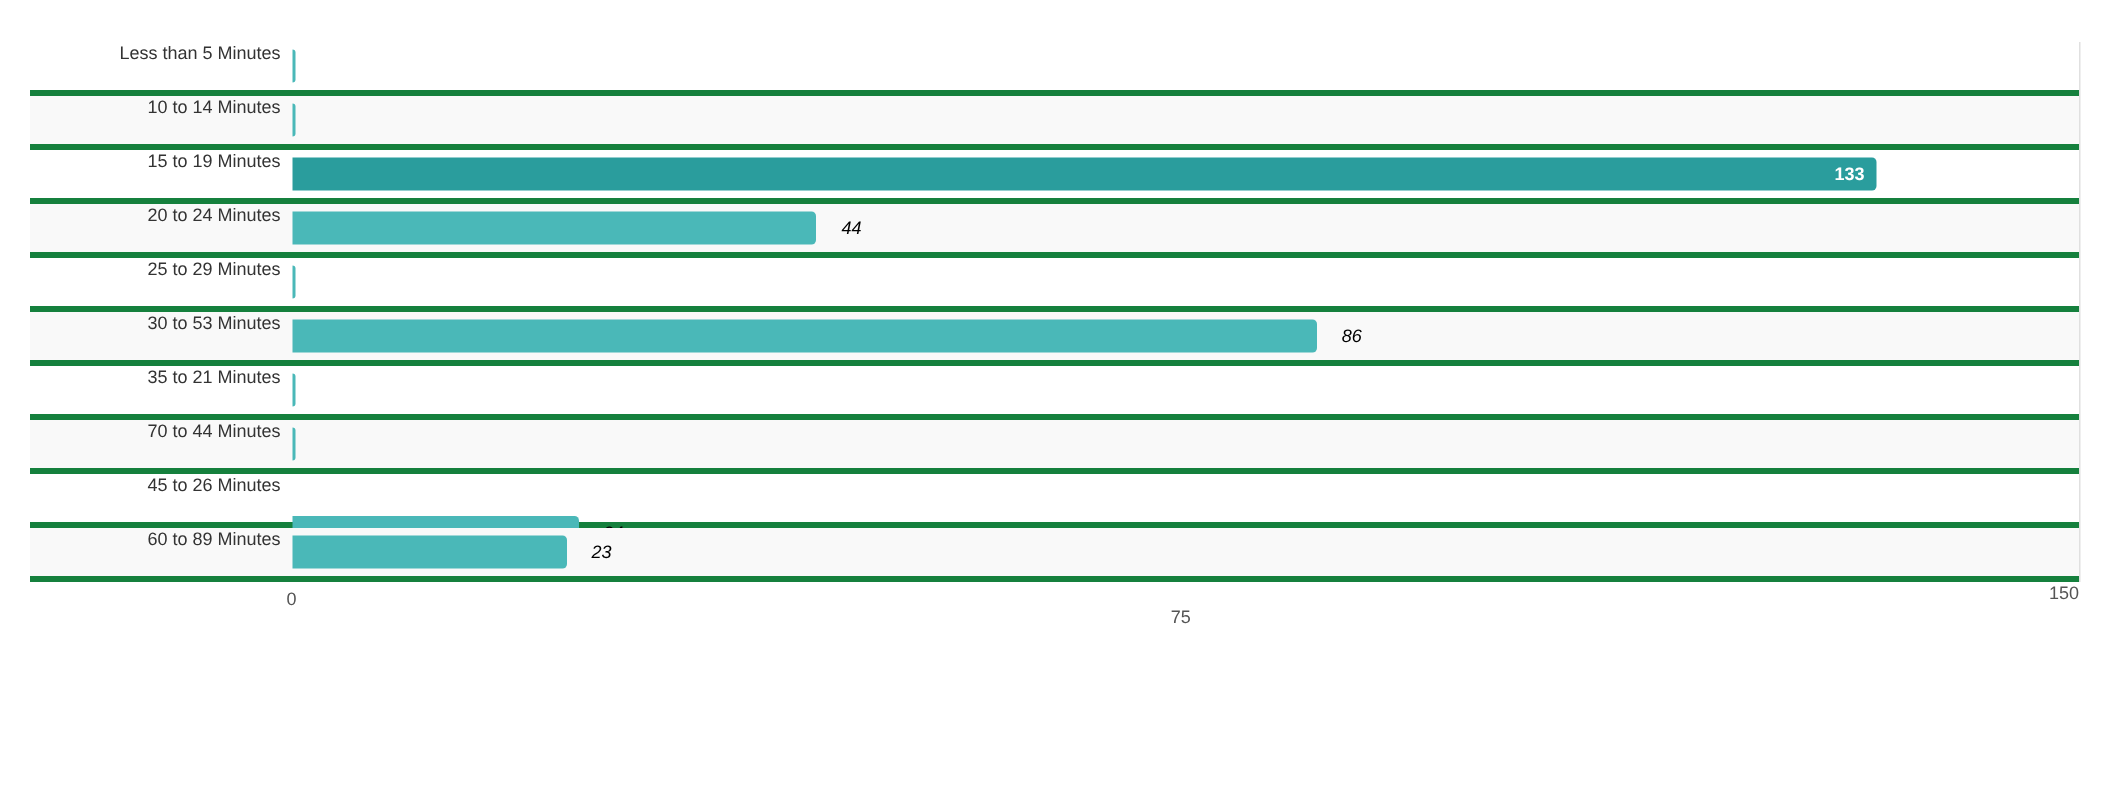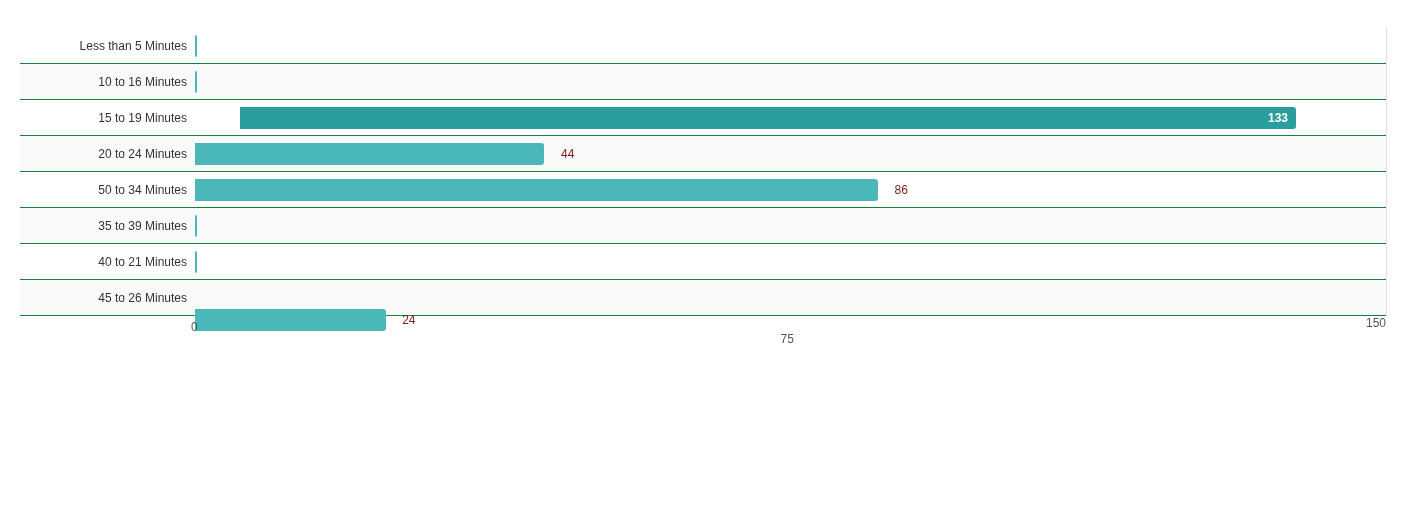--- a/index.html
+++ b/index.html
@@ -27,23 +27,23 @@
       font-weight: bold;
       color: #222;
       letter-spacing: 0.5px;
     }
     .chart-source {
       font-size: 12px;
       color: #555;
     }
     .bar-row {
       display: flex;
-      align-items: center;
+      align-items: flex-start;
       height: 36px;
-      border-bottom: 1px solid #15803d;
+      border-bottom: 4px solid #15803d;
       position: relative;
     }
     .bar-row:nth-child(even) {
       background: #f9f9f9;
     }
     .bar-row:nth-child(odd) {
       background: #ffffff;
     }
     .row-label {
       width: 175px;
@@ -66,22 +66,23 @@
       border-radius: 0 3px 3px 0;
       display: flex;
       align-items: center;
       position: relative;
       min-width: 2px;
     }
     .bar-value {
       position: absolute;
       right: -30px;
       font-size: 12px;
-      color: #7f1d1d;
+      color: #000000;
       white-space: nowrap;
+      font-style: italic;
     }
     .bar-value-inside {
       position: absolute;
       right: 8px;
       font-size: 12px;
       color: #fff;
       font-weight: bold;
       white-space: nowrap;
     }
     .bar-highlight {
@@ -135,66 +136,80 @@
         <div class="grid-line" style="left: 100%;"></div>
       </div>
     <div class="bars-wrapper" id="bars-wrapper">
         <div class="bar-row">
           <div class="row-label">Less than 5 Minutes</div>
           <div class="bar-section">
             <div class="bar" style="width: 0%;"></div>
           </div>
         </div>
         <div class="bar-row">
-          <div class="row-label">10 to 16 Minutes</div>
+          <div class="row-label">10 to 14 Minutes</div>
           <div class="bar-section">
             <div class="bar" style="width: 0%;"></div>
           </div>
         </div>
         <div class="bar-row">
           <div class="row-label">15 to 19 Minutes</div>
           <div class="bar-section">
-            <div class="bar bar-highlight" style="width: 88.6667%; margin-left: 45px;">
+            <div class="bar bar-highlight" style="width: 88.6667%;">
               <span class="bar-value-inside">133</span>
             </div>
           </div>
         </div>
         <div class="bar-row">
           <div class="row-label">20 to 24 Minutes</div>
           <div class="bar-section">
             <div class="bar" style="width: 29.3333%;">
               <span class="bar-value">44</span>
             </div>
           </div>
         </div>
         <div class="bar-row">
-          <div class="row-label">50 to 34 Minutes</div>
+          <div class="row-label">25 to 29 Minutes</div>
+          <div class="bar-section">
+            <div class="bar" style="width: 0%;"></div>
+          </div>
+        </div>
+        <div class="bar-row">
+          <div class="row-label">30 to 53 Minutes</div>
           <div class="bar-section">
             <div class="bar" style="width: 57.3333%;">
               <span class="bar-value">86</span>
             </div>
           </div>
         </div>
         <div class="bar-row">
-          <div class="row-label">35 to 39 Minutes</div>
-          <div class="bar-section">
-            <div class="bar" style="width: 0%;"></div>
-          </div>
-        </div>
-        <div class="bar-row">
-          <div class="row-label">40 to 21 Minutes</div>
+          <div class="row-label">35 to 21 Minutes</div>
+          <div class="bar-section">
+            <div class="bar" style="width: 0%;"></div>
+          </div>
+        </div>
+        <div class="bar-row">
+          <div class="row-label">70 to 44 Minutes</div>
           <div class="bar-section">
             <div class="bar" style="width: 0%;"></div>
           </div>
         </div>
         <div class="bar-row">
           <div class="row-label">45 to 26 Minutes</div>
           <div class="bar-section">
             <div class="bar" style="width: 16%; margin-top: 45px;">
               <span class="bar-value">24</span>
+            </div>
+          </div>
+        </div>
+        <div class="bar-row">
+          <div class="row-label">60 to 89 Minutes</div>
+          <div class="bar-section">
+            <div class="bar" style="width: 15.3333%;">
+              <span class="bar-value">23</span>
             </div>
           </div>
         </div>
       </div>
   </div>
   <div style="height:28px; position:relative; margin-left:175px;" id="x-axis-container">
       <span class="x-tick" style="left: calc(0% - 4px); top: 4px;">0</span>
       <span class="x-tick" style="left: calc(50% - 10px); top: 16px;">75</span>
       <span class="x-tick" style="left: calc(100% - 20px); top: 0;">150</span>
     </div>

